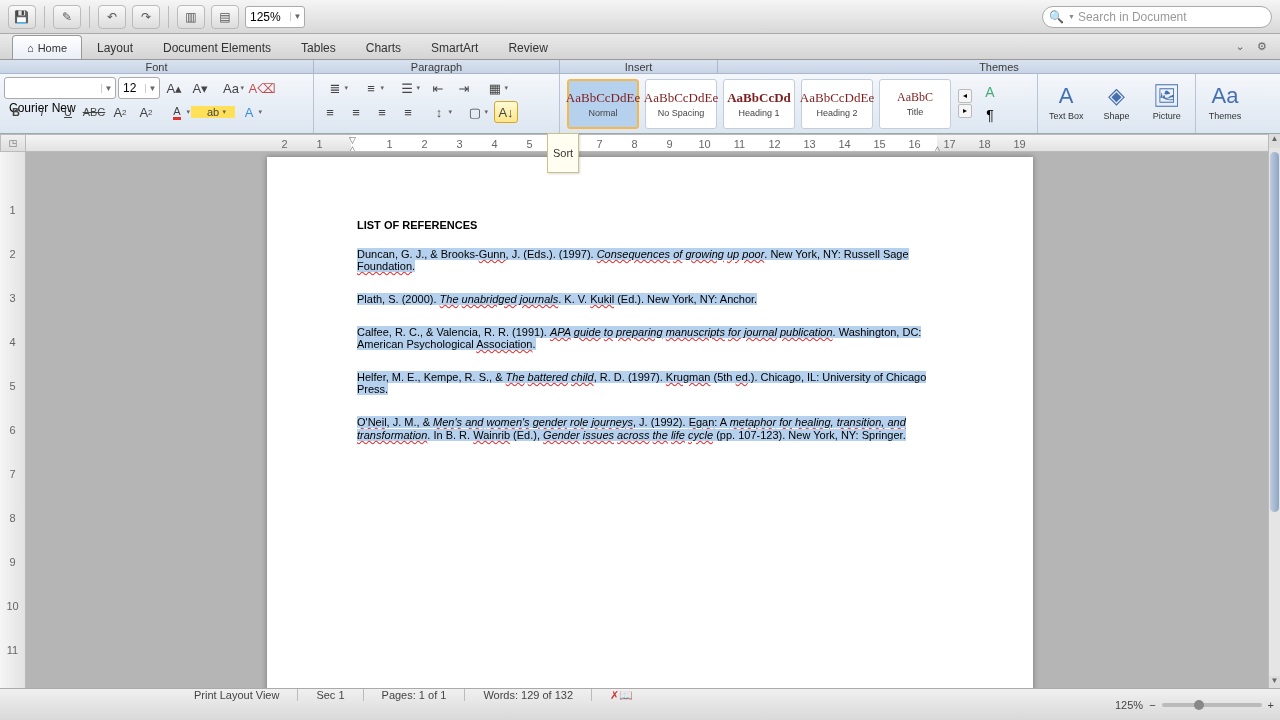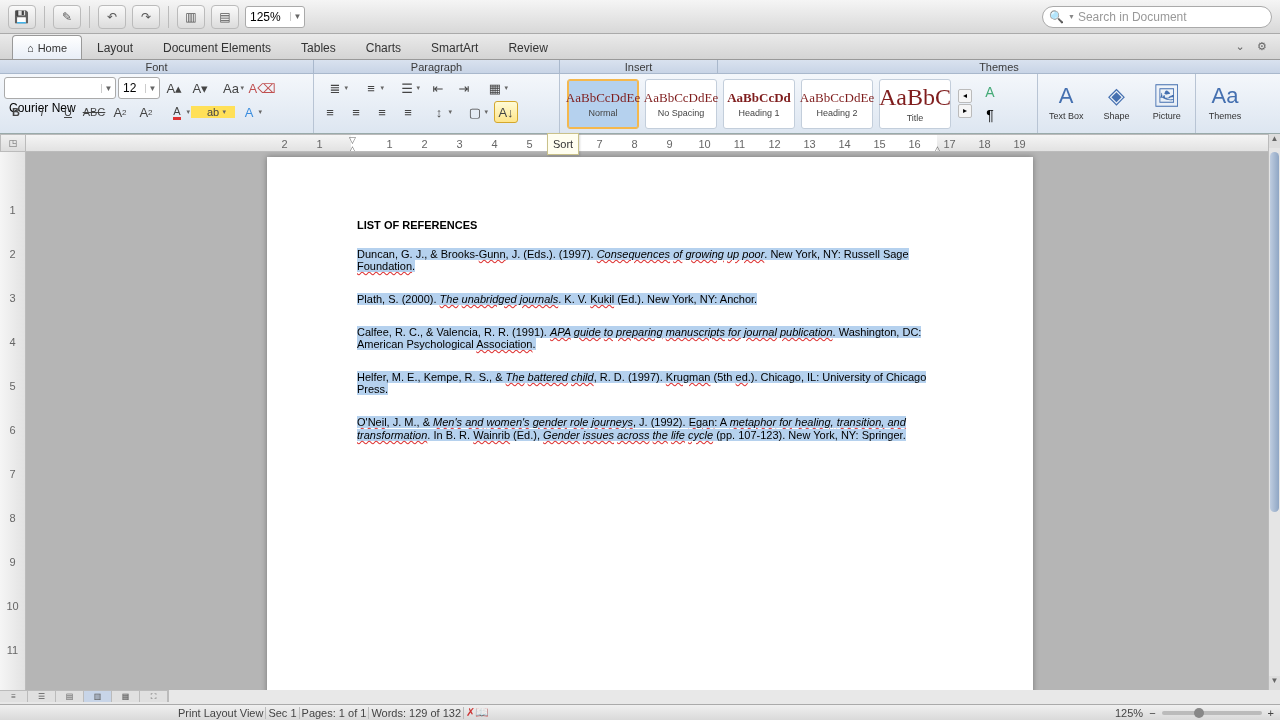--- a/index.html
+++ b/index.html
@@ -52,21 +52,21 @@
 .style-nav span{width:14px;height:14px;border:1px solid #bbb;border-radius:2px;font-size:8px;text-align:center;line-height:12px;background:#f5f5f5;cursor:pointer}
 .style-actions{display:flex;flex-direction:column;gap:1px;padding:3px 2px}
 .style-actions span{width:24px;height:22px;border:1px solid transparent;border-radius:3px;text-align:center;line-height:20px;font-size:14px;cursor:pointer}
 
 
 .big-btn{width:50px;height:50px;display:flex;flex-direction:column;align-items:center;justify-content:center;gap:2px;cursor:pointer;border:1px solid transparent;border-radius:3px}
 .big-btn .ico{font-size:22px;color:#4570b0}
 .big-btn .lbl{font-size:9px;color:#333}
 
 
-.tooltip{position:absolute;left:547px;top:133px;background:#fffef0;border:1px solid #c9c18a;padding:4px 5px;font-size:11px;color:#333;z-index:50;box-shadow:1px 1px 2px rgba(0,0,0,.15)}
+.tooltip{position:absolute;left:547px;top:133px;background:#fffef0;border:1px solid #c9c18a;padding:13px 5px;font-size:11px;color:#333;z-index:50;box-shadow:1px 1px 2px rgba(0,0,0,.15)}
 
 
 .ruler-corner{position:absolute;left:0;top:134px;width:26px;height:18px;background:linear-gradient(#f0f0f0,#ddd);border:1px solid #bbb;display:flex;align-items:center;justify-content:center;font-size:9px;color:#666}
 .h-ruler{position:absolute;left:26px;right:12px;top:134px;height:18px;background:linear-gradient(#f5f5f5,#e2e2e2);border-top:1px solid #bbb;border-bottom:1px solid #bbb;overflow:hidden}
 .h-ruler .ticks{position:absolute;left:241px;top:0;height:100%;display:flex;font-size:9px;color:#666}
 .h-ruler .tk{width:35px;text-align:center;position:relative;line-height:18px}
 .h-ruler .active-zone{position:absolute;left:325px;width:586px;top:0;bottom:0;background:#fff}
 .indent-marker{position:absolute;width:10px;height:8px;font-size:9px;color:#666}
 .v-ruler{position:absolute;left:0;top:152px;bottom:30px;width:26px;background:linear-gradient(90deg,#f5f5f5,#e2e2e2);border-right:1px solid #bbb}
 .v-ruler .ticks{position:absolute;top:8px;left:0;width:100%;display:flex;flex-direction:column;font-size:9px;color:#666}
@@ -81,21 +81,21 @@
 .sel{background:#b5d1ee}
 .it{font-style:italic}
 .sq{text-decoration:underline;text-decoration-style:wavy;text-decoration-color:#d33}
 
 
 .vscroll{position:absolute;right:0;top:134px;bottom:30px;width:12px;background:#e5e5e5;border-left:1px solid #bbb}
 .vscroll .thumb{position:absolute;left:1px;right:1px;top:18px;height:360px;background:linear-gradient(90deg,#bfcde0,#8fa6c4);border-radius:5px}
 .vscroll .arr{position:absolute;left:0;right:0;height:14px;text-align:center;font-size:8px;color:#666;background:#ddd}
 
 
-.status-bar{position:absolute;left:0;right:0;bottom:0;height:16px;background:linear-gradient(#f0f0f0,#d9d9d9);border-top:1px solid #aaa;display:flex;align-items:center;font-size:11px;color:#444;padding:0 6px;gap:2px}
+.status-bar{position:absolute;left:0;right:0;bottom:0;height:32px;background:linear-gradient(#f0f0f0,#d9d9d9);border-top:1px solid #aaa;display:flex;font-size:11px;color:#444;padding:0 6px;gap:18px}
 .view-btns{position:absolute;left:0;bottom:18px;height:12px;display:flex;background:#e0e0e0;border-top:1px solid #bbb;border-right:1px solid #bbb}
 .view-btns span{width:28px;border-right:1px solid #bbb;text-align:center;font-size:8px;line-height:12px;cursor:pointer;color:#555}
 .view-btns span.on{background:#c8d5e8}
 .status-bar .sep{width:1px;height:12px;background:#bbb}
 .status-bar .zoom-slider{margin-left:auto;display:flex;align-items:center;gap:6px}
 .slider-track{width:100px;height:4px;background:#bbb;border-radius:2px;position:relative}
 .slider-thumb{position:absolute;left:32px;top:-3px;width:10px;height:10px;background:#888;border-radius:50%}
 </style>
 </head>
 <body>
@@ -216,21 +216,21 @@
         </div>
       <div class="style-card">
           <div class="prev" style="font-weight:bold">AaBbCcDd</div>
           <div class="name">Heading 1</div>
         </div>
       <div class="style-card">
           <div class="prev">AaBbCcDdEe</div>
           <div class="name">Heading 2</div>
         </div>
       <div class="style-card">
-          <div class="prev" style="font-size:24px">AaBbC</div>
+          <div class="prev" style="font-size:12px">AaBbC</div>
           <div class="name">Title</div>
         </div>
     </div>
     <div class="style-nav">
       <span>◂</span>
       <span>▸</span>
     </div>
     <div class="style-actions">
       <span style="color:#4a7">A</span>
       <span>¶</span>

